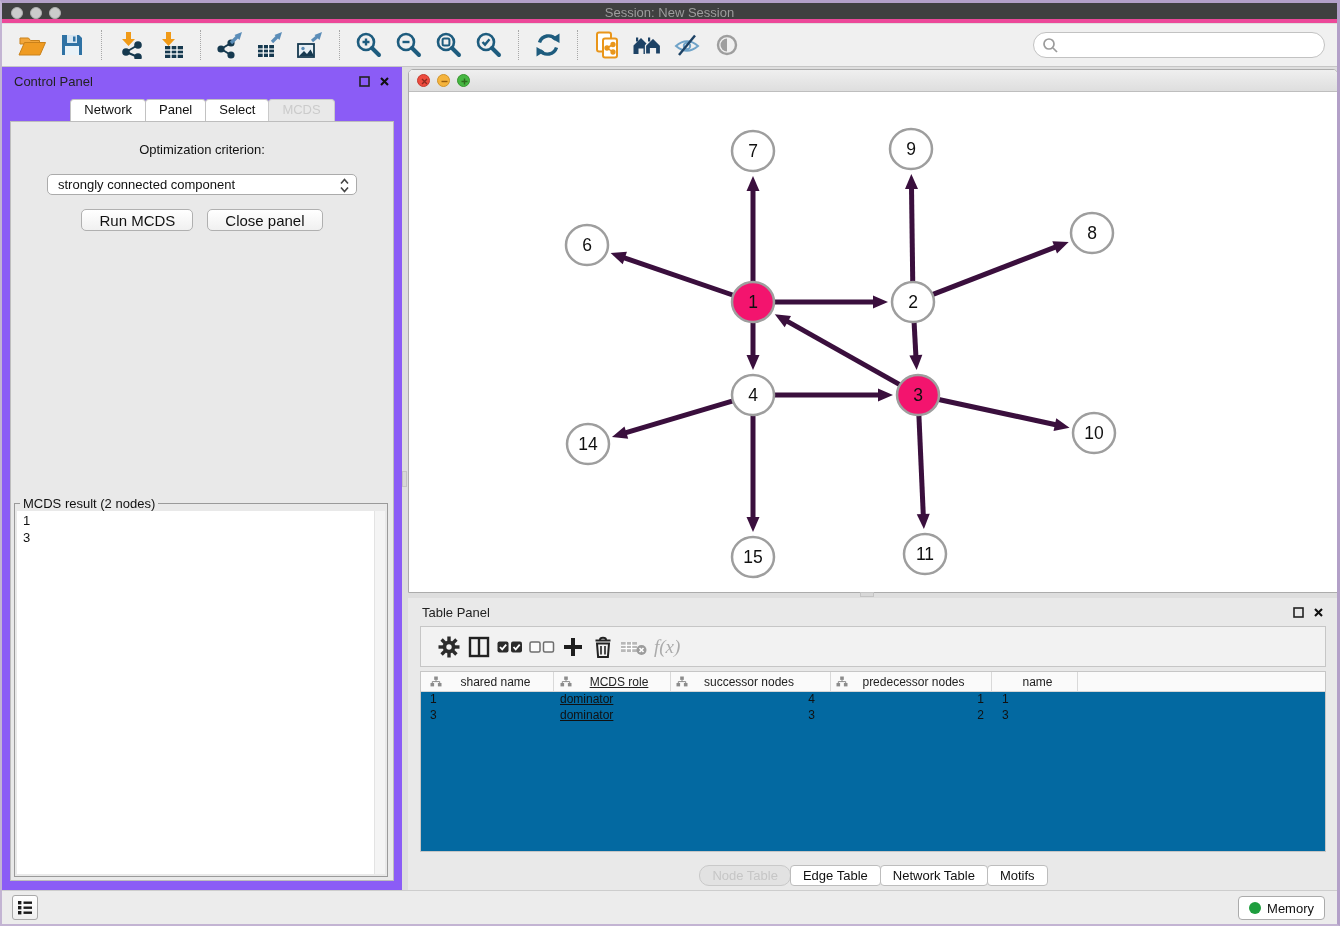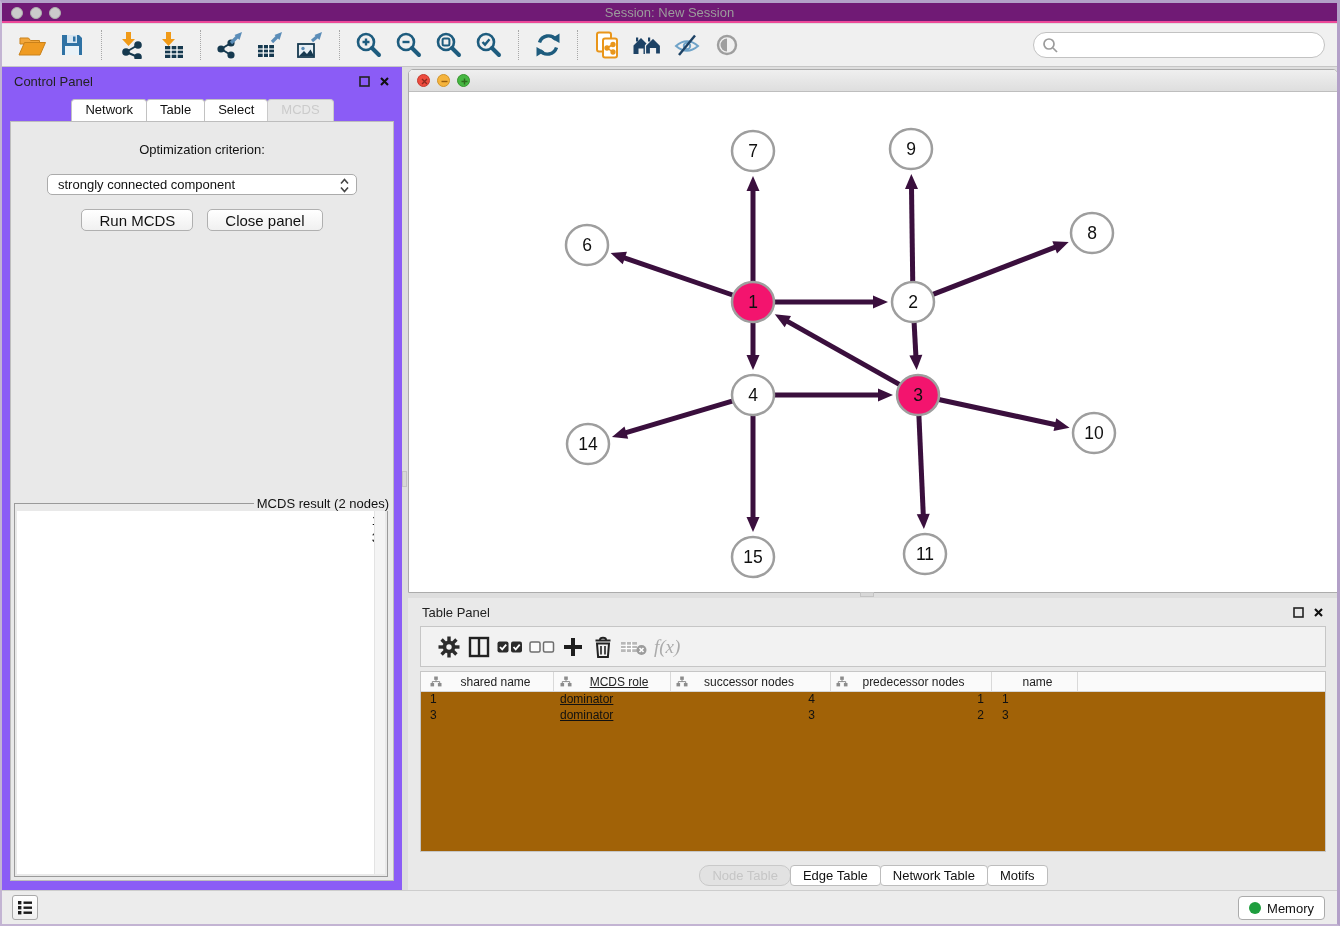--- a/index.html
+++ b/index.html
@@ -7,21 +7,21 @@
   body { font-family:"Liberation Sans", sans-serif; font-size:13px; color:#1a1a1a; }
 
   .window {
     position:relative; width:1340px; height:926px; overflow:hidden;
     background:#DEDEDE;
     border-top:3px solid #B3A0C8; border-right:3px solid #B3A0C8;
     border-left:2px solid #C3B4D3; border-bottom:2px solid #C3B4D3;
   }
 
   
-  .titlebar { position:absolute; left:0; right:0; top:0; height:20px; background:#701a75; border-bottom:2px solid #ec4899; }
+  .titlebar { position:absolute; left:0; right:0; top:0; height:20px; background:#404040; border-bottom:4px solid #ec4899; }
   .lights { position:absolute; left:9px; top:4px; display:flex; gap:7px; }
   .light { width:12px; height:12px; border-radius:50%; background:#CBCBCB; border:1px solid #AFAFAF; }
   .win-title { position:absolute; left:0; right:0; top:2px; text-align:center; color:#9C9C9C; font-size:13px; }
 
   
   .main-toolbar { position:absolute; left:0; right:0; top:21px; height:43px; background:#F0F0F0; border-bottom:1px solid #C6C6C6; display:flex; align-items:center; padding-left:10px; }
   .tb-btn { width:34px; height:34px; display:flex; align-items:center; justify-content:center; margin:0 3px; }
   .tb-sep { width:1px; height:30px; border-left:1px dotted #A8A8A8; margin:0 9px; }
   .search-box { position:absolute; right:12px; top:8px; width:292px; height:26px; background:#fff; border:1px solid #C2C2C2; border-radius:13px; display:flex; align-items:center; padding-left:8px; }
   .search-box input { border:none; outline:none; background:transparent; font-size:13px; flex:1; height:20px; margin-left:5px; }
@@ -34,21 +34,21 @@
   .cp-tabs { position:absolute; left:0; right:0; top:32px; text-align:center; height:23px; z-index:2; }
   .tab { display:inline-block; height:22px; line-height:20px; padding:0 13px; background:#fff; border:1px solid #C2C2C2; border-bottom:none; border-radius:4px 4px 0 0; margin:0 -1px 0 0; font-size:13px; color:#111; vertical-align:bottom; }
   .tab.active { background:#E9E9E9; color:#CBCBCB; border-color:#CACACA; }
   .cp-content { position:absolute; left:8px; right:8px; top:54px; bottom:12px; background:#E9E9E9; border:1px solid #BDBDBD; }
   .opt-label { margin-top:20px; text-align:center; font-size:13px; color:#111; }
   .select { position:relative; margin:17px 36px 0 36px; height:21px; background:#fff; border:1px solid #ABABAB; border-radius:5px; }
   .select .value { position:absolute; left:10px; top:2px; font-size:13px; color:#111; }
   .select .chevrons { position:absolute; right:7px; top:3px; }
   .btn-row { margin-top:14px; display:flex; justify-content:center; gap:14px; }
   .push-btn { height:22px; padding:0 17px; background:linear-gradient(#FFFFFF,#F0F0F0); border:1px solid #B0B0B0; border-radius:5px; font-size:15px; color:#111; font-family:"Liberation Sans",sans-serif; }
-  .mcds-fieldset { position:absolute; left:3px; right:5px; top:374px; bottom:3px; border:1px solid #9A9A9A;text-align:right; }
+  .mcds-fieldset { position:absolute; left:3px; right:5px; top:374px; bottom:3px; border:1px solid #9A9A9A; }
   .mcds-fieldset legend { font-size:13px; color:#111; margin-left:5px; padding:0 3px; }
   .result-area { position:absolute; left:2px; right:2px; top:0; bottom:2px; background:#fff; }
   .result-text { padding:1px 6px; font-size:13px; line-height:17px; white-space:pre-line; color:#111; }
   .result-scroll { position:absolute; right:0; top:0; bottom:0; width:11px; background:#F4F4F4; border-left:1px solid #E3E3E3; }
 
   
   .network-window { position:absolute; left:406px; top:66px; width:930px; height:524px; border:1px solid #ACACAC; border-radius:5px 5px 0 0; background:#fff; }
   .nw-titlebar { position:absolute; left:0; right:0; top:0; height:22px; background:linear-gradient(#EFEFEF,#DEDEDE); border-bottom:1px solid #BEBEBE; border-radius:4px 4px 0 0; }
   .nw-lights { position:absolute; left:8px; top:4px; display:flex; gap:7px; }
   .nw-light { width:13px; height:13px; border-radius:50%; position:relative; }
@@ -57,21 +57,21 @@
   .nw-min  { background:#F5B43D; border:1px solid #D1952C; }
   .nw-zoom { background:#46B742; border:1px solid #37952F; }
   .nw-title { position:absolute; left:0; right:0; top:3px; text-align:center; font-size:13px; color:#333; }
   .nw-canvas { position:absolute; left:0; right:0; top:23px; bottom:0; background:#fff; }
 
   
   .table-panel { position:absolute; left:406px; top:595px; width:930px; height:295px; background:#E9E9E9; }
   .tp-toolbar { position:absolute; left:12px; right:12px; top:28px; height:41px; background:#F2F2F2; border:1px solid #C6C6C6; display:flex; align-items:center; padding-left:16px; gap:6px; }
   .tp-tool { display:flex; align-items:center; justify-content:center; min-width:24px; height:26px; }
   .fx-label { font-family:"Liberation Serif", serif; font-style:italic; font-size:19px; color:#ABABAB; }
-  .tp-table { position:absolute; left:12px; right:12px; top:73px; height:181px; background:#a16207; border:1px solid #C6C6C6; overflow:hidden; }
+  .tp-table { position:absolute; left:12px; right:12px; top:73px; height:181px; background:#0369a1; border:1px solid #C6C6C6; overflow:hidden; }
   .thead { display:flex; height:20px; background:#FAFAFA; border-bottom:1px solid #D6D6D6; }
   .th { display:flex; align-items:center; border-right:1px solid #D9D9D9; font-size:12px; color:#222; padding-left:5px; }
   .th .lbl { flex:1; text-align:center; padding-right:4px; }
   .trow { display:flex; height:16px; font-size:12px; color:#111; }
   .td { overflow:hidden; white-space:nowrap; }
   .c0 { width:133px; padding-left:9px; }
   .c1 { width:117px; padding-left:6px;text-decoration:underline; }
   .c2 { width:160px; text-align:right; padding-right:16px; }
   .c3 { width:161px; text-align:right; padding-right:8px; }
   .c4 { width:86px; padding-left:10px; }
@@ -271,21 +271,21 @@
             </svg>
         </span>
         <span>
           <svg width="11" height="11">
               <path d="M2 2 L9 9 M9 2 L2 9" stroke="#111" stroke-width="2.1"></path>
             </svg>
         </span>
       </span>
     </div>
     <div class="cp-tabs">
-      <span class="tab">Network</span><span class="tab">Table</span><span class="tab">Select</span><span class="tab active">MCDS</span>
+      <span class="tab">Network</span><span class="tab">Panel</span><span class="tab">Select</span><span class="tab active">MCDS</span>
     </div>
     <div class="cp-content">
       <div class="opt-label">Optimization criterion:</div>
       <div class="select">
         <span class="value">strongly connected component</span>
         <span class="chevrons">
           <svg width="9" height="15" viewBox="0 0 9 15">
             <path d="M1 5.5 L4.5 1.5 L8 5.5" stroke="#444" stroke-width="1.6" fill="none"></path>
             <path d="M1 9.5 L4.5 13.5 L8 9.5" stroke="#444" stroke-width="1.6" fill="none"></path>
           </svg>

